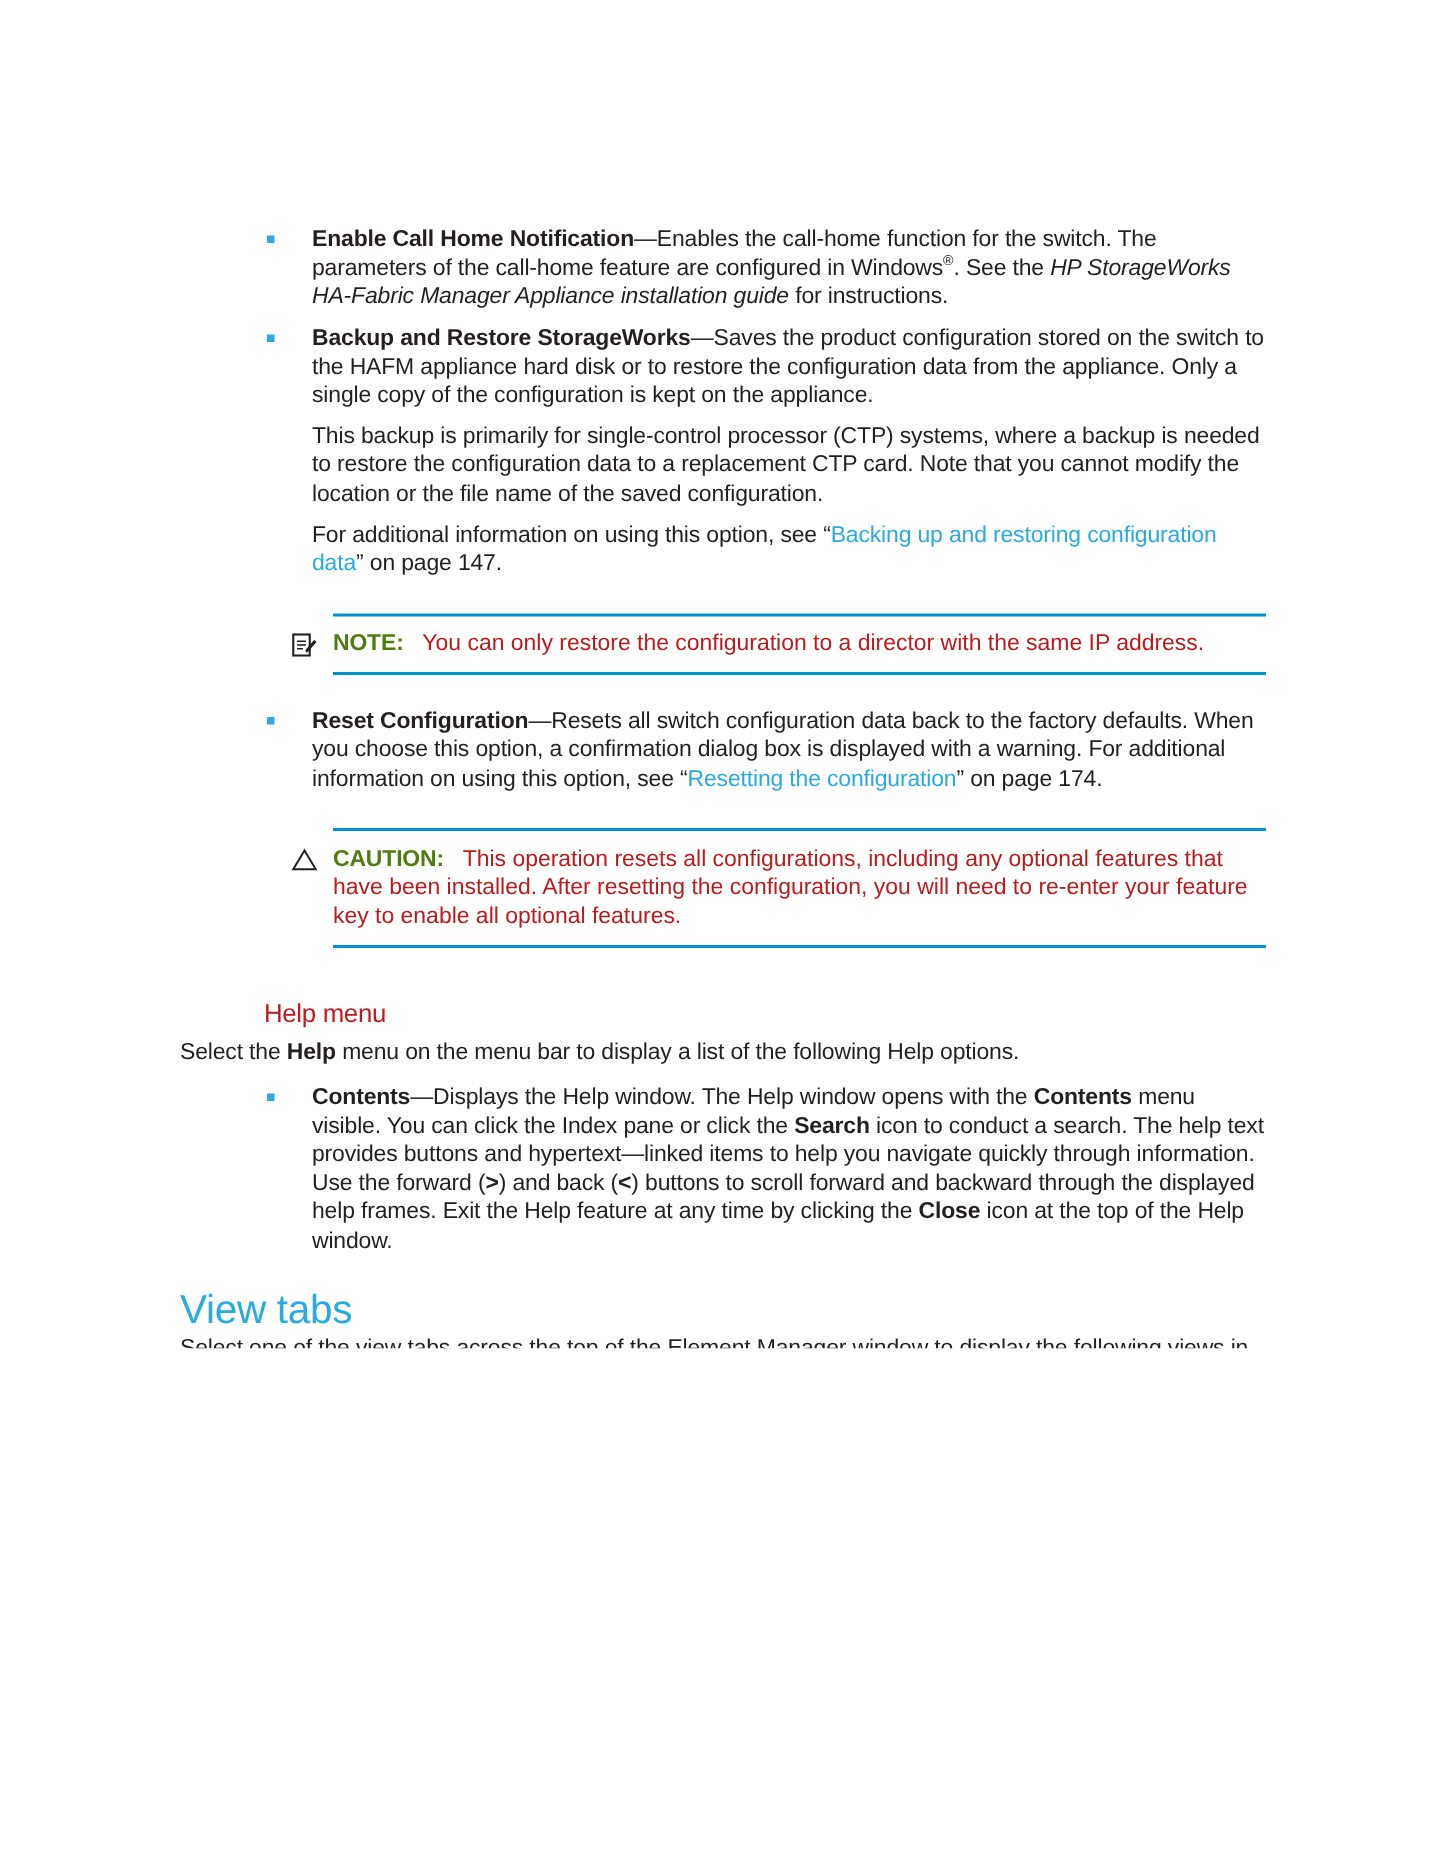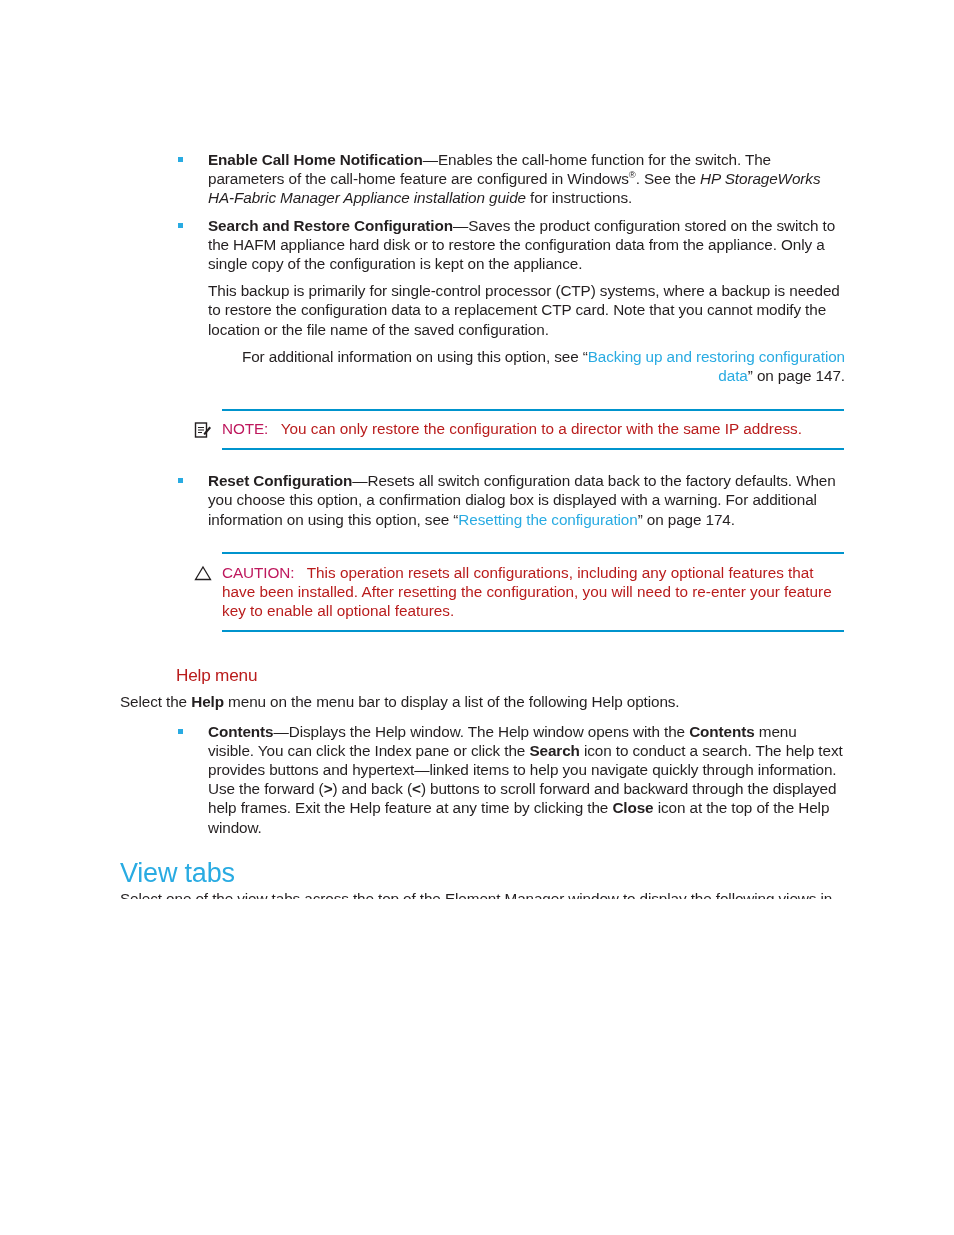--- a/index.html
+++ b/index.html
@@ -110,22 +110,22 @@
     min-height: 20px;
   }
   .admon .admon-icon {
     position: absolute;
     left: -28px;
     top: 10px;
     width: 18px;
     height: 18px;
   }
   .admon .admon-label {
-    color: #be185d;
-    font-weight: normal;
+    color: #4d7c0f;
+    font-weight: bold;
     font-size: 15.3px;
     letter-spacing: -0.1px;
     margin-top: 33px;
   }
   .admon .admon-text {
     font-size: 15.3px;
     line-height: 19.2px;
     color: #b91c1c;
   }
   .admon-note .admon-inner { padding-top: 8px; padding-bottom: 9px; }
@@ -183,23 +183,23 @@
 
     <div class="bullet-list">
 
       <div class="bullet-row">
         <span class="bullet-mark"></span>
         <p class="body-text"><span class="bold">Enable Call Home Notification</span><span>—</span><span>Enables the call-home function for the switch. The parameters of the call-home feature are configured in Windows</span><span class="sup">®</span><span>. See the </span><span class="ital">HP StorageWorks HA-Fabric Manager Appliance installation guide</span><span> for instructions.</span></p>
       </div>
 
       <div class="bullet-row" style="margin-top:8px;">
         <span class="bullet-mark"></span>
-        <p class="body-text"><span class="bold">Search and Restore Configuration</span><span>—</span><span>Saves the product configuration stored on the switch to the HAFM appliance hard disk or to restore the configuration data from the appliance. Only a single copy of the configuration is kept on the appliance.</span></p>
+        <p class="body-text"><span class="bold">Backup and Restore StorageWorks</span><span>—</span><span>Saves the product configuration stored on the switch to the HAFM appliance hard disk or to restore the configuration data from the appliance. Only a single copy of the configuration is kept on the appliance.</span></p>
         <p class="body-text" style="margin-top:8px;">This backup is primarily for single-control processor (CTP) systems, where a backup is needed to restore the configuration data to a replacement CTP card. Note that you cannot modify the location or the file name of the saved configuration.</p>
-        <p class="body-text" style="margin-top:8px;text-align:right;"><span>For additional information on using this option, see “</span><span class="link">Backing up and restoring configuration data</span><span>” on page 147.</span></p>
+        <p class="body-text" style="margin-top:8px;"><span>For additional information on using this option, see “</span><span class="link">Backing up and restoring configuration data</span><span>” on page 147.</span></p>
       </div>
     </div>
 
     <div class="admon admon-note" style="margin-top:24px;">
       <div class="rule"></div>
       <div class="admon-inner">
         <span class="admon-icon">
           <svg class="note-icon-svg" width="18" height="18" viewBox="0 0 18 18" aria-hidden="true">
             <rect x="1.5" y="2" width="11" height="14" fill="none" stroke="#231f20" stroke-width="1.4"></rect>
             <line x1="4" y1="6.5" x2="10" y2="6.5" stroke="#231f20" stroke-width="1"></line>

